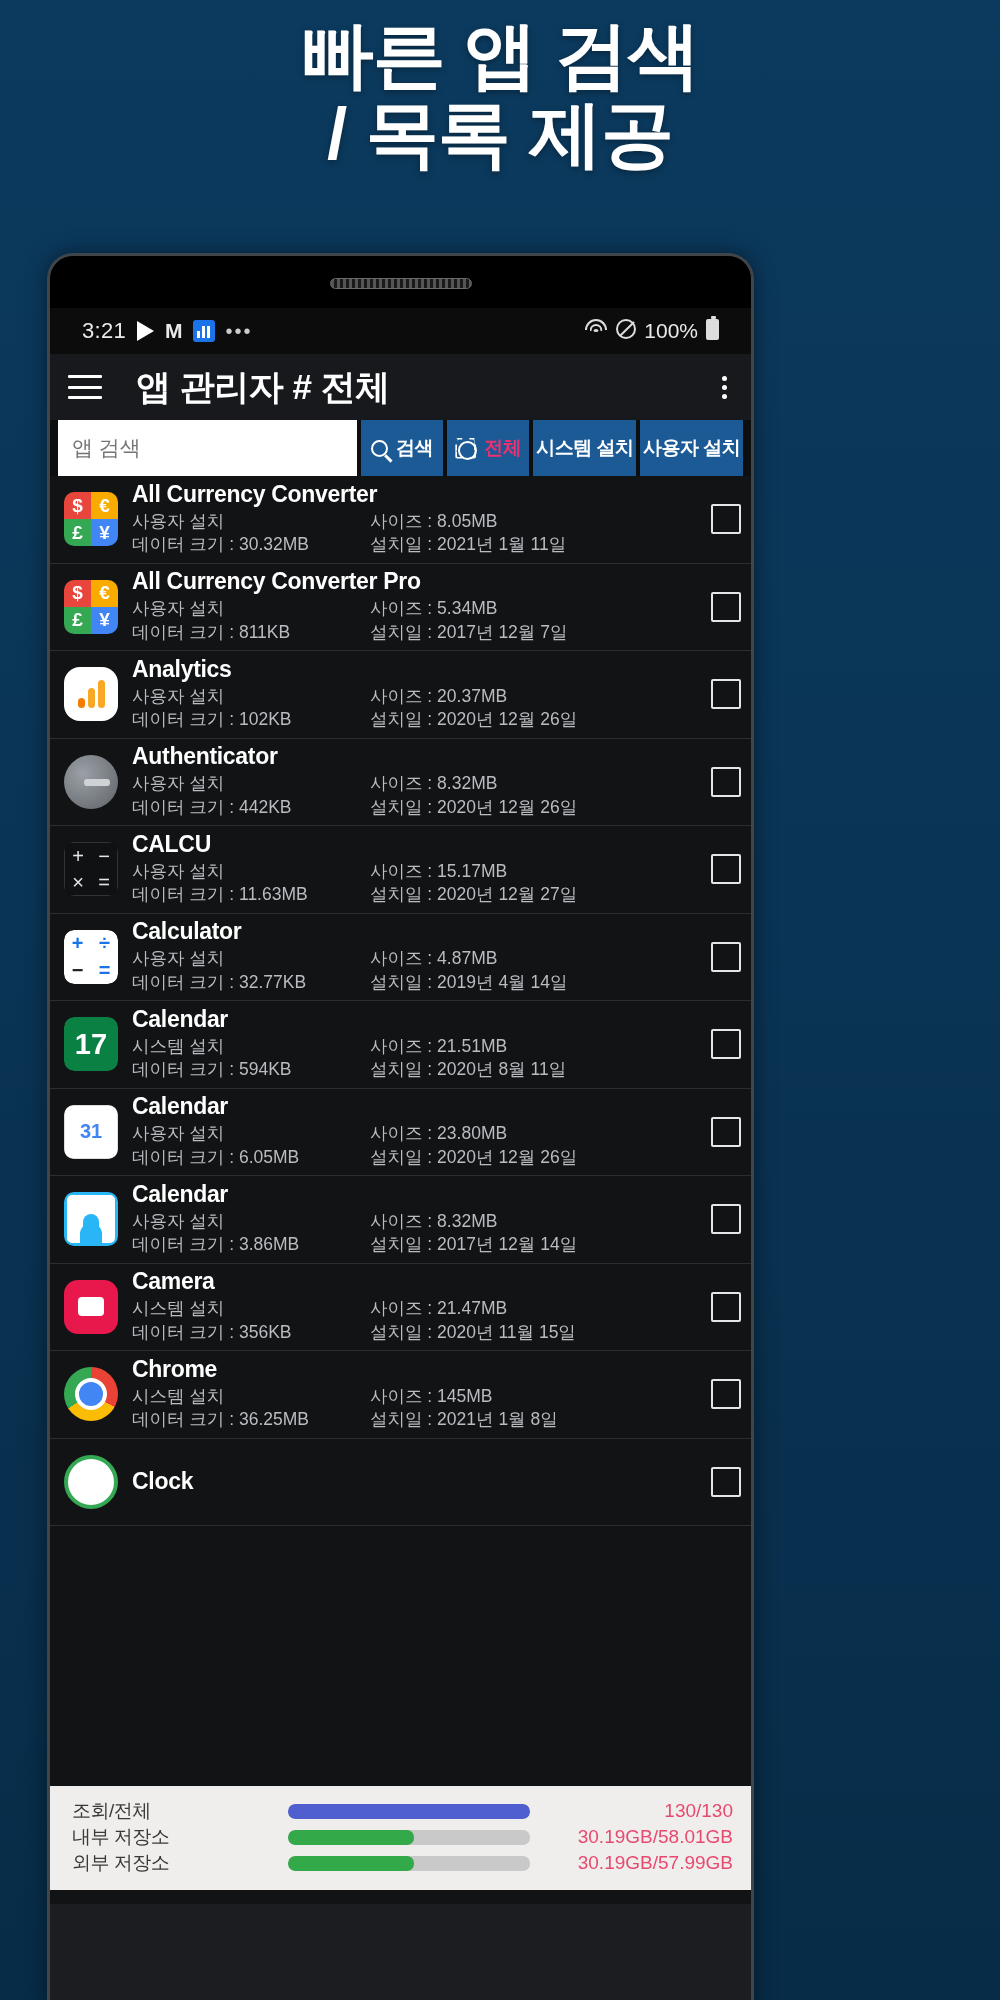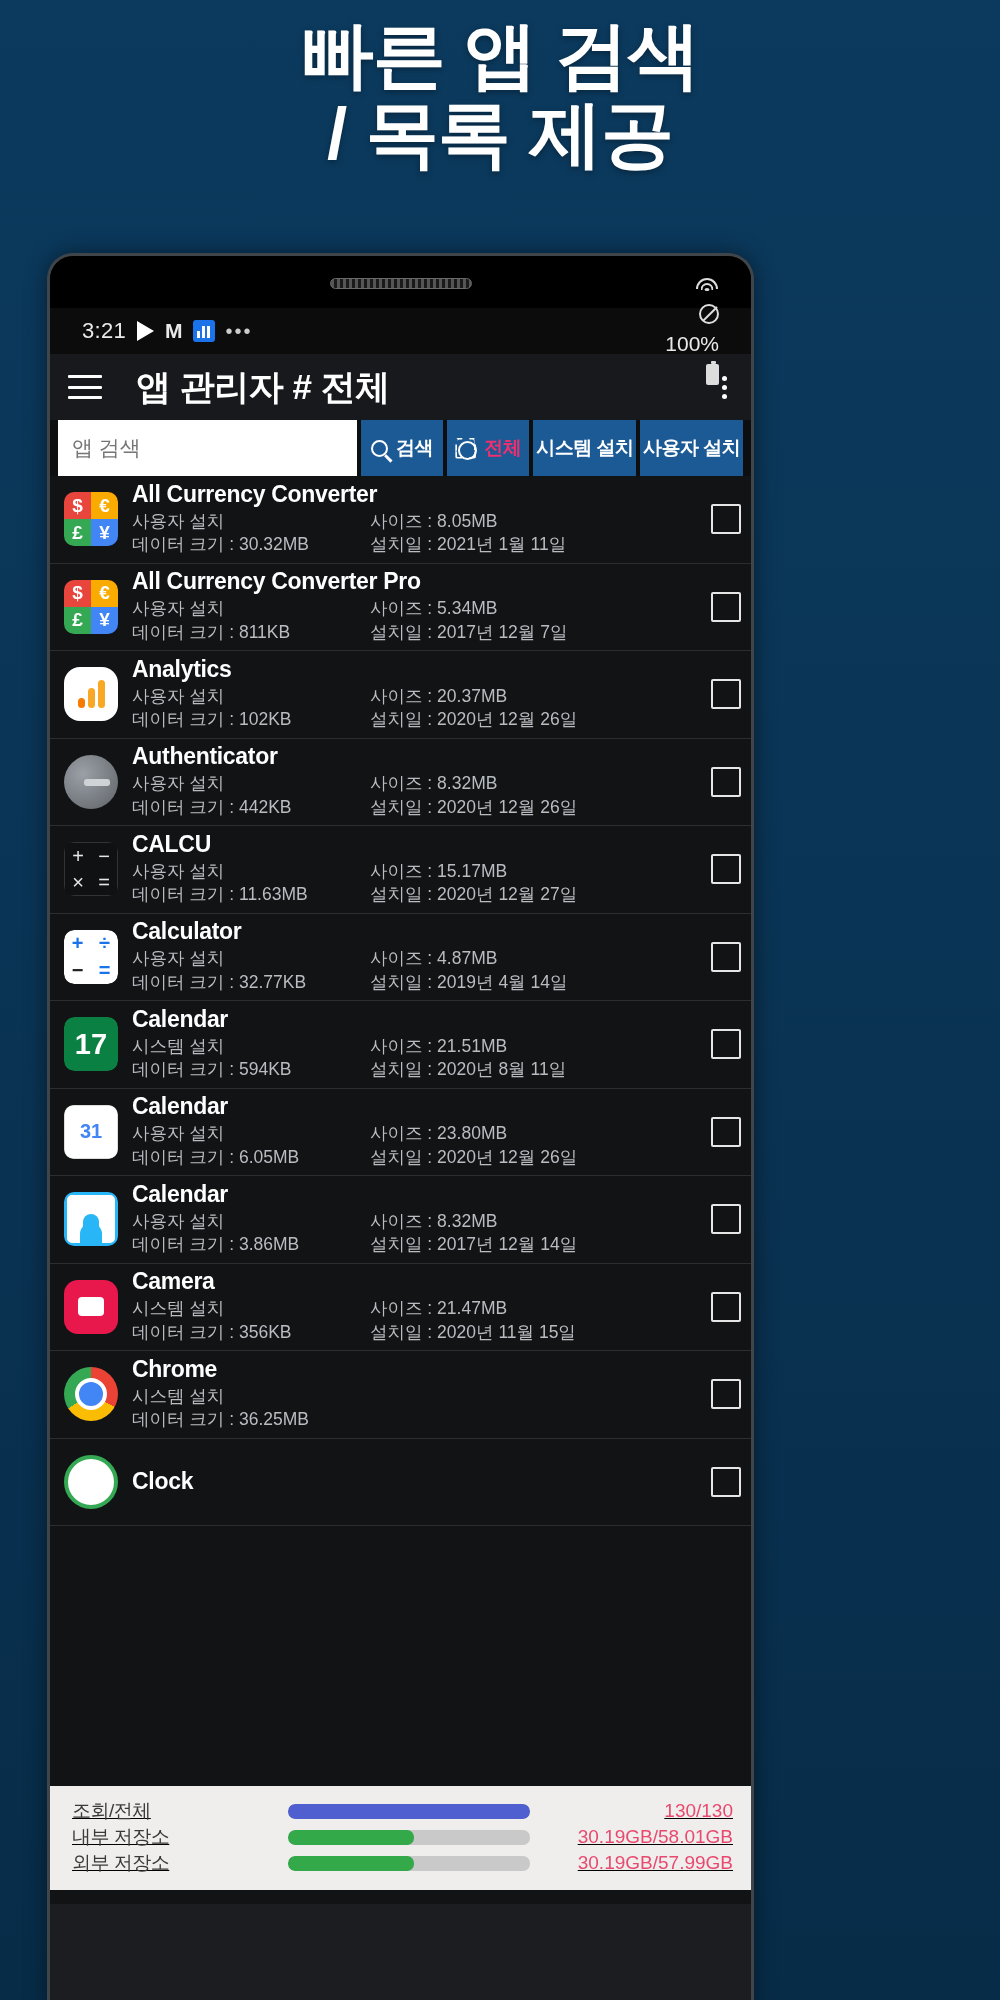--- a/index.html
+++ b/index.html
@@ -38,21 +38,21 @@
     border:1px solid #6a6a6a;
   }
 
   
   .statusbar {
     height:46px; background:#0c0c0c; color:#e9e9e9;
     display:flex; align-items:center; padding:0 32px;
     font-size:21px;
   }
   .sb-left { display:flex; align-items:center; gap:11px; }
-  .sb-right { margin-left:auto; display:flex; align-items:flex-end; gap:8px;flex-direction:column; }
+  .sb-right { margin-left:auto; display:flex; align-items:flex-start; gap:8px; }
   .clock { font-size:22px; letter-spacing:.3px; }
   .ic-play { width:0;height:0;border-left:17px solid #fff;border-top:10px solid transparent;border-bottom:10px solid transparent; }
   .ic-gmail { font-size:21px; font-weight:bold; letter-spacing:-1px; }
   .ic-chart { width:22px;height:22px;background:#1a73e8;border-radius:3px;position:relative; }
   .ic-chart::before{content:"";position:absolute;left:4px;bottom:4px;width:3px;height:7px;background:#fff;}
   .ic-chart::after{content:"";position:absolute;left:9px;bottom:4px;width:3px;height:12px;background:#fff;box-shadow:5px 0 0 #fff;}
   .ic-dots { letter-spacing:2px; font-size:20px; color:#ccc; }
   .ic-wifi { width:24px;height:18px;position:relative;}
   .ic-wifi i{position:absolute;left:50%;transform:translateX(-50%);border:2px solid #ddd;border-bottom:none;border-radius:14px 14px 0 0;}
   .ic-wifi i:nth-child(1){width:22px;height:11px;top:0;}
@@ -134,21 +134,21 @@
   .cal-person{background:#fff;border-radius:8px;height:100%;border:3px solid #29b6f6;display:flex;align-items:flex-end;justify-content:center;}
   .cal-person::after{content:"";width:22px;height:20px;background:#29b6f6;border-radius:11px 11px 0 0;box-shadow:0 -12px 0 -3px #29b6f6;}
   .camera{background:#e8174c;border-radius:14px;height:100%;display:flex;align-items:center;justify-content:center;}
   .camera::after{content:"";width:26px;height:19px;background:#fff;border-radius:4px;position:relative;}
   .chrome{height:100%;border-radius:50%;background:conic-gradient(#ea4335 0 33%,#fbbc04 33% 66%,#34a853 66% 100%);
     display:flex;align-items:center;justify-content:center;}
   .chrome::after{content:"";width:24px;height:24px;border-radius:50%;background:#4285f4;border:4px solid #fff;}
   .clock-ic{height:100%;border-radius:50%;background:#fff;border:4px solid #34a853;}
 
   
-  .bottombar{background:#f0eeec;padding:12px 18px 14px 22px;text-decoration:underline;}
+  .bottombar{background:#f0eeec;padding:12px 18px 14px 22px;}
   .bb-row{display:flex;align-items:center;height:26px;}
   .bb-label{width:216px;color:#3a3a3a;font-size:19px;letter-spacing:-.5px;}
   .bar-track{flex:1;height:15px;background:#c9c9c9;border-radius:7px;overflow:hidden;max-width:242px;}
   .bar-fill{height:100%;border-radius:7px;}
   .bb-value{margin-left:auto;color:#e8496f;font-size:19px;text-align:right;}
   .filler{background:#111315;height:14px;}
 </style>
 </head>
 <body>
 
@@ -453,20 +453,24 @@
       <div class="app-icon">
         <div class="chrome"></div>
       </div>
       <div class="app-body">
         <div class="app-name">Chrome</div>
         <div class="app-meta">
           <div class="col1">
             <div>시스템 설치</div>
             <div>데이터 크기 : 36.25MB</div>
           </div>
+          <div class="col2">
+            <div>사이즈 : 145MB</div>
+            <div>설치일 : 2021년 1월 8일</div>
+          </div>
         </div>
       </div>
       <div class="chk"></div>
     </div>
 
     <div class="app-row">
       <div class="app-icon">
         <div class="clock-ic"></div>
       </div>
       <div class="app-body">

